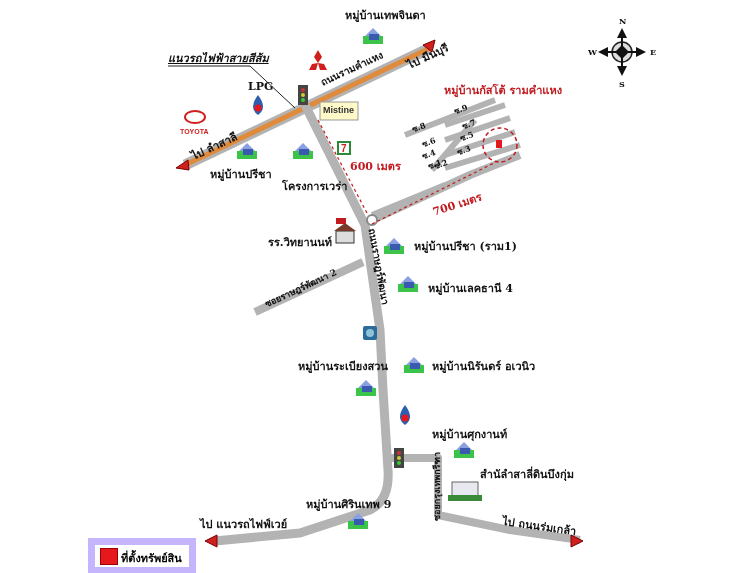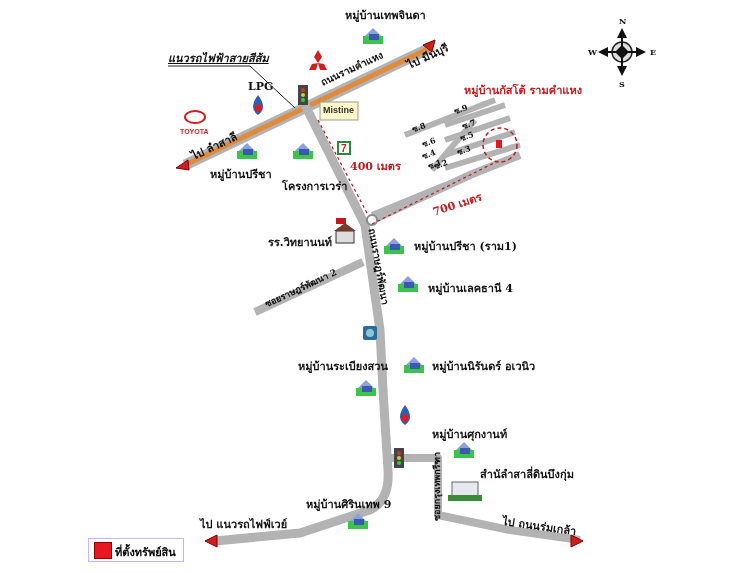--- a/index.html
+++ b/index.html
@@ -1,20 +1,20 @@
 <!DOCTYPE html>
 <html><head>
 <meta charset="utf-8">
 <style>
   html,body{margin:0;padding:0;background:#fff;}
   body{width:750px;height:573px;position:relative;overflow:hidden;font-family:"DejaVu Serif",serif;}
   svg{position:absolute;left:0;top:0;}
   .lbl{position:absolute;white-space:nowrap;font-family:"DejaVu Serif",serif;font-weight:bold;color:#111;font-size:11px;line-height:13px;}
   .red{color:#c0191e;}
-  .legend{position:absolute;left:88px;top:538px;width:94px;height:22px;border:1px solid #c4b5fd;background:#fff;}
+  .legend{position:absolute;left:88px;top:538px;width:94px;height:22px;border:7px solid #c4b5fd;background:#fff;}
   .legend .sw{position:absolute;left:5px;top:3px;width:16px;height:15px;background:#e5181e;border:1px solid #900;}
   .legend .t{position:absolute;left:26px;top:4px;font-size:11px;font-weight:bold;font-family:"DejaVu Serif",serif;}
 </style>
 </head>
 <body>
 
 <svg width="750" height="573" viewBox="0 0 750 573">
 
   <g>
     <line x1="185" y1="165" x2="430" y2="48" stroke="#b3b3b3" stroke-width="11"></line>
@@ -171,27 +171,27 @@
 <div class="lbl" style="left:262px;top:282px;transform:rotate(-25deg);font-size:9px;">ซอยราษฎร์พัฒนา 2</div>
 <div class="lbl" style="left:403px;top:480px;transform:rotate(-90deg);font-size:9px;">ซอยกรุงเทพกรีฑา</div>
 
 <div class="lbl" style="left:406px;top:50px;transform:rotate(-25deg);">ไป มีนบุรี</div>
 <div class="lbl" style="left:190px;top:140px;transform:rotate(-25deg);">ไป ลำสาลี</div>
 <div class="lbl" style="left:200px;top:518px;">ไป แนวรถไฟฟ์เวย์</div>
 <div class="lbl" style="left:502px;top:520px;transform:rotate(8deg);">ไป ถนนร่มเกล้า</div>
 
 <div class="lbl" style="left:168px;top:52px;text-decoration:underline;font-style:italic;">แนวรถไฟฟ้าสายสีส้ม</div>
 <div class="lbl" style="left:248px;top:80px;">LPG</div>
-<div class="lbl red" style="left:350px;top:160px;">400 เมตร</div>
+<div class="lbl red" style="left:350px;top:160px;">600 เมตร</div>
 <div class="lbl red" style="left:432px;top:198px;transform:rotate(-18deg);">700 เมตร</div>
 
 <div class="lbl" style="left:345px;top:9px;">หมู่บ้านเทพจินดา</div>
 <div class="lbl" style="left:210px;top:168px;font-family:Liberation Serif, serif;">หมู่บ้านปรีชา</div>
 <div class="lbl" style="left:282px;top:168px;margin-top:12px;">โครงการเวร่า</div>
-<div class="lbl red" style="left:464px;top:84px;text-align:right;">หมู่บ้านกัสโต้ รามคำแหง</div>
+<div class="lbl red" style="left:444px;top:84px;text-align:right;">หมู่บ้านกัสโต้ รามคำแหง</div>
 <div class="lbl" style="left:268px;top:236px;">รร.วิทยานนท์</div>
 <div class="lbl" style="left:414px;top:240px;">หมู่บ้านปรีชา (ราม1)</div>
 <div class="lbl" style="left:428px;top:282px;">หมู่บ้านเลคธานี 4</div>
 <div class="lbl" style="left:298px;top:360px;">หมู่บ้านระเบียงสวน</div>
 <div class="lbl" style="left:432px;top:360px;">หมู่บ้านนิรันดร์ อเวนิว</div>
 <div class="lbl" style="left:432px;top:428px;">หมู่บ้านศุกงานท์</div>
 <div class="lbl" style="left:480px;top:468px;">สำนัลำสาลี่ดินบึงกุ่ม</div>
 <div class="lbl" style="left:306px;top:498px;">หมู่บ้านศิรินเทพ 9</div>
 
 <div class="lbl" style="left:428px;top:158px;font-size:8px;transform:rotate(-20deg);">ซ.1</div>

